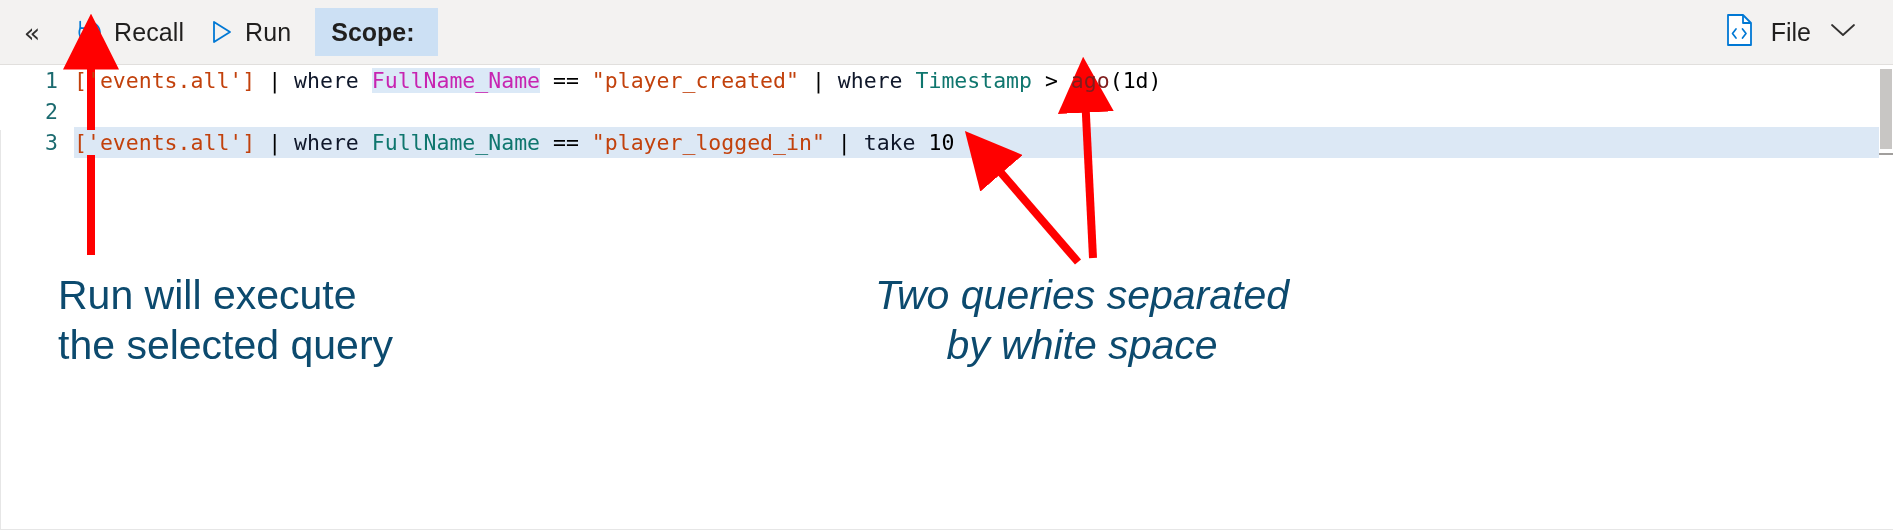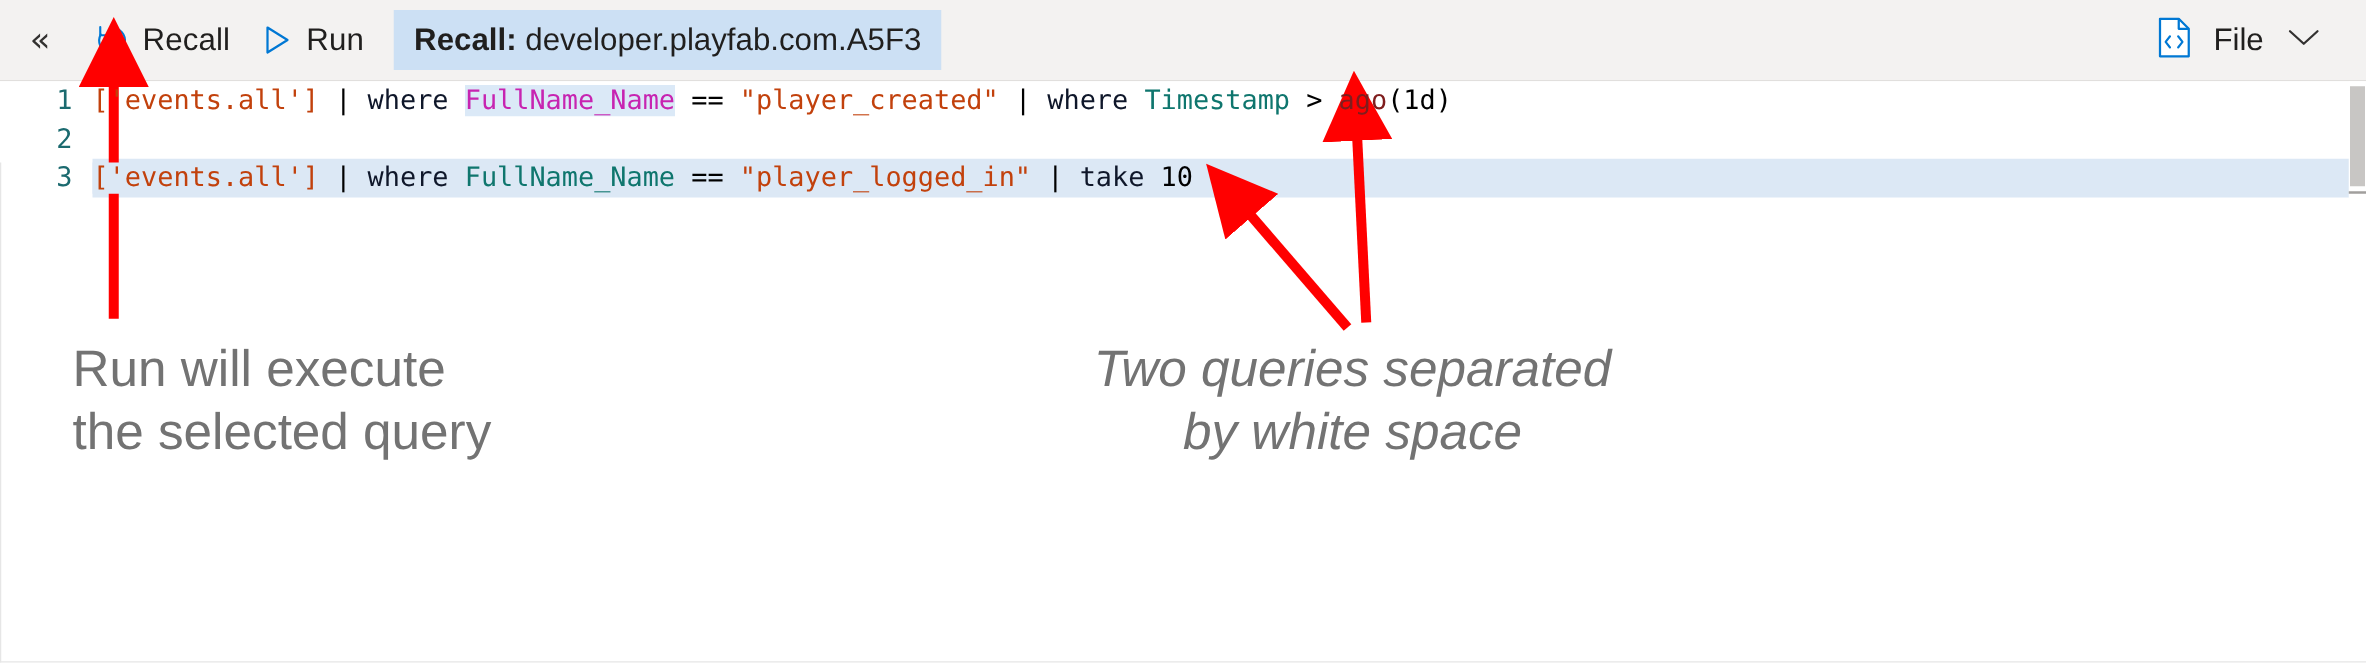--- a/index.html
+++ b/index.html
@@ -98,21 +98,21 @@
   .vscroll .thumb{
     position:absolute;right:1px;top:4px;width:12px;height:80px;background:#c8c6c4;border-radius:0;
   }
   .hsplit{
     position:absolute;right:0;top:88px;width:14px;height:2px;background:#a19f9d;
   }
 
   
   #annotations{position:absolute;left:0;top:0;width:1893px;height:530px;pointer-events:none;}
   .anno-text{
-    position:absolute;color:#737373;
+    position:absolute;color:#0c4a6e;
     font-family:"Liberation Sans", sans-serif;
     font-size:41px;line-height:50px;white-space:pre;
   }
   #anno-run{left:58px;top:270px;}
   #anno-two{left:875px;top:270px;text-align:center;font-style:italic;}
 
   .bottom-rule{position:absolute;left:0;bottom:0;width:1893px;height:1px;background:#e6e6e6;}
   .left-rule{position:absolute;left:0;top:65px;width:1px;height:465px;background:#e6e6e6;}
 </style>
 </head>
@@ -142,22 +142,21 @@
       <div class="tb-item">
         <span class="ico">
           <svg width="26" height="26" viewBox="0 0 26 26">
             <path d="M6 3 L22 13 L6 23 Z" fill="none" stroke="#0078d4" stroke-width="1.8" stroke-linejoin="round"></path>
           </svg>
         </span>
         <span class="label">Run</span>
       </div>
 
       <div class="scope-badge">
-        <span class="k">Recall:</span>
-        <span class="v"> developer.playfab.com.A5F3</span>
+        <span class="k">Scope:</span>
       </div>
 
     </div>
 
     <div class="tb-right">
       <div class="file-btn">
         <span class="ico">
           <svg width="31" height="34" viewBox="0 0 31 34">
             <path d="M4 2 L19 2 L27 10 L27 32 L4 32 Z" fill="#ffffff" stroke="#0078d4" stroke-width="1.8" stroke-linejoin="round"></path>
             <path d="M19 2 L19 10 L27 10" fill="none" stroke="#0078d4" stroke-width="1.8" stroke-linejoin="round"></path>

